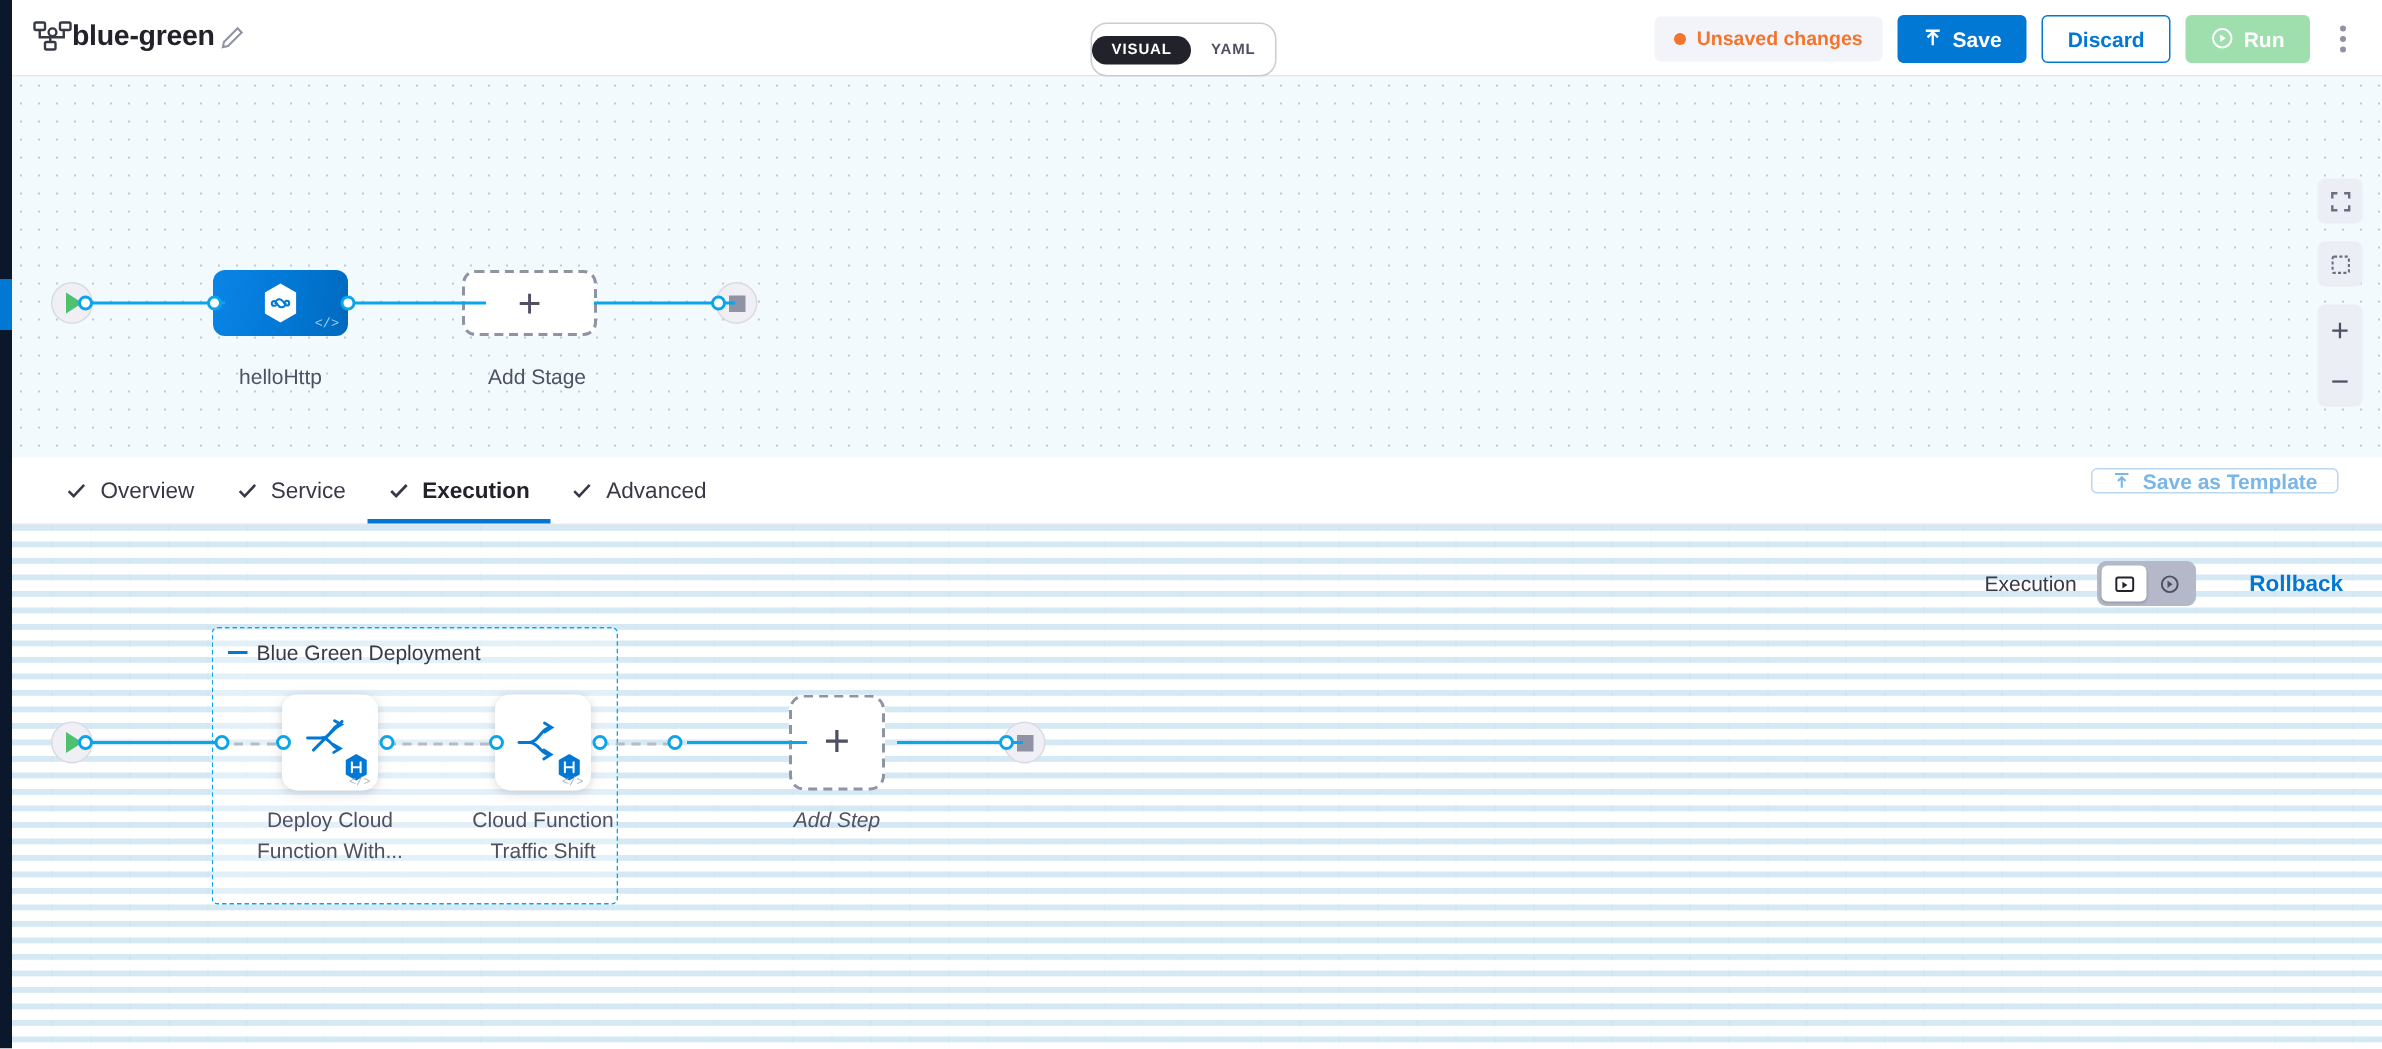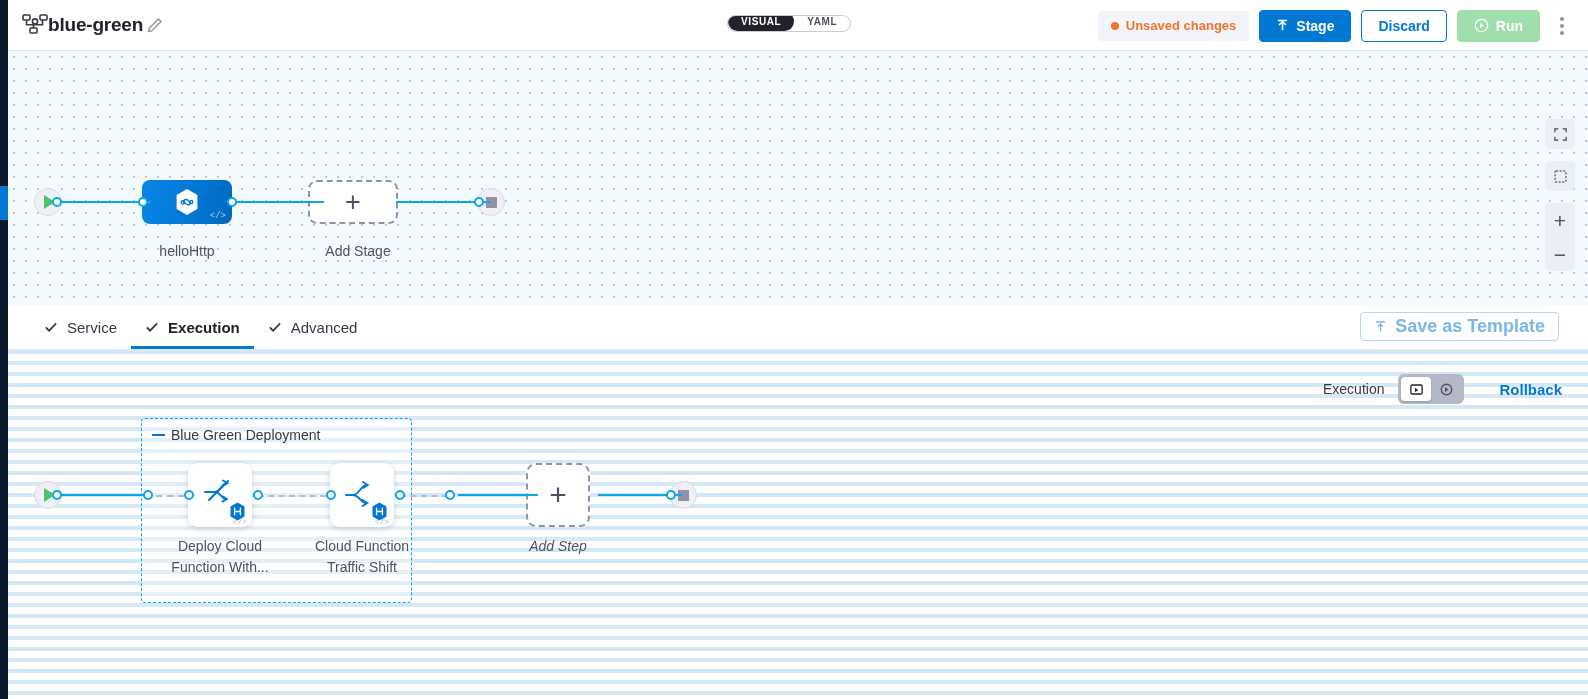--- a/index.html
+++ b/index.html
@@ -29,21 +29,21 @@
   }
   .hdr-left { display: flex; align-items: center; margin-left: 22px; }
   .pipeline-icon { width: 26px; height: 22px; color: #383946; flex: none; }
   .pipeline-title {
     font-size: 19px; font-weight: bold; color: #22222a; letter-spacing: -0.2px;
   }
   .edit-pencil { width: 16px; height: 16px; color: #9093a3; margin-left: 4px; cursor: pointer; }
 
   .hdr-center { position: absolute; left: 727px; top: 15px; }
   .mode-toggle {
-    display: flex; align-items: flex-end; height: 17px;
+    display: flex; align-items: center; height: 36px;
     border: 1px solid #c9ccd6; border-radius: 11px; background: #ffffff;
     overflow: hidden; padding: 0; cursor: pointer;
   }
   .mode-opt {
     font-size: 10px; font-weight: bold; letter-spacing: 0.6px;
     padding: 0 13px; line-height: 19px; height: 19px; color: #4f5162;
     border-radius: 10px; user-select: none;
   }
   .mode-opt.active { background: #22222a; color: #ffffff; }
 
@@ -93,23 +93,23 @@
   }
   .tab.active { font-weight: bold; color: #22222a; }
   .tab.active::after {
     content: ""; position: absolute; left: 0; right: 0; bottom: 0;
     height: 3px; background: #0278d5;
   }
   .tab svg { width: 14px; height: 14px; color: #383946; flex: none; }
   .save-template {
     position: absolute; right: 29px; top: 7px;
     display: flex; align-items: center; gap: 8px;
-    height: 29px; padding: 0 13px; border-radius: 4px;
+    height: 17px; padding: 0 13px; border-radius: 4px;
     border: 1px solid #b9d7f0; color: #7bb6e8; background: #ffffff;
-    font-size: 18px; font-weight: bold; cursor: pointer;
+    font-size: 14px; font-weight: bold; cursor: pointer;
   }
   .save-template svg { width: 13px; height: 13px; }
 
   
   .canvas-bottom {
     position: absolute; left: 8px; top: 350px; width: 1580px; height: 349px;
     background-color: #ffffff;
     background-image: repeating-linear-gradient(
         to bottom, #d5e9f5 0px, #d5e9f5 4px, transparent 4px, transparent 11px);
     background-size: 1px 11px;
@@ -280,21 +280,21 @@
     <div class="hdr-right">
       <div class="unsaved">
         <span class="dot-orange"></span>
         <span>Unsaved changes</span>
       </div>
 
       <div class="btn btn-save">
         <svg viewBox="0 0 14 14" width="13" height="13" fill="none" stroke="#ffffff" stroke-width="1.7">
           <path d="M7 12V3.2M3.3 6.4L7 2.7l3.7 3.7M2 1.6h10"></path>
         </svg>
-        <span>Stage</span>
+        <span>Save</span>
       </div>
 
       <div class="btn btn-discard">
         <span>Discard</span>
       </div>
 
       <div class="btn btn-run">
         <svg viewBox="0 0 16 16" width="15" height="15" fill="none" stroke="#ffffff" stroke-width="1.4">
           <circle cx="8" cy="8" r="6.6"></circle>
           <path d="M6.5 5.3l4 2.7-4 2.7z" fill="#ffffff" stroke="none"></path>
@@ -364,20 +364,26 @@
       </div>
       <div class="ctrl-box ctrl-zoom">
         <div class="zi">+</div>
         <div class="zi">−</div>
       </div>
     </div>
   </div>
 
   <div class="tabbar">
     <div class="tabs">
+      <div class="tab">
+        <svg viewBox="0 0 14 14" fill="none" stroke="currentColor" stroke-width="1.7">
+            <path d="M1.8 7.4l3.3 3.3 7-7.4"></path>
+          </svg>
+        <span>Overview</span>
+      </div>
       <div class="tab">
         <svg viewBox="0 0 14 14" fill="none" stroke="currentColor" stroke-width="1.7">
             <path d="M1.8 7.4l3.3 3.3 7-7.4"></path>
           </svg>
         <span>Service</span>
       </div>
       <div class="tab active">
         <svg viewBox="0 0 14 14" fill="none" stroke="currentColor" stroke-width="1.9">
             <path d="M1.8 7.4l3.3 3.3 7-7.4"></path>
           </svg>

